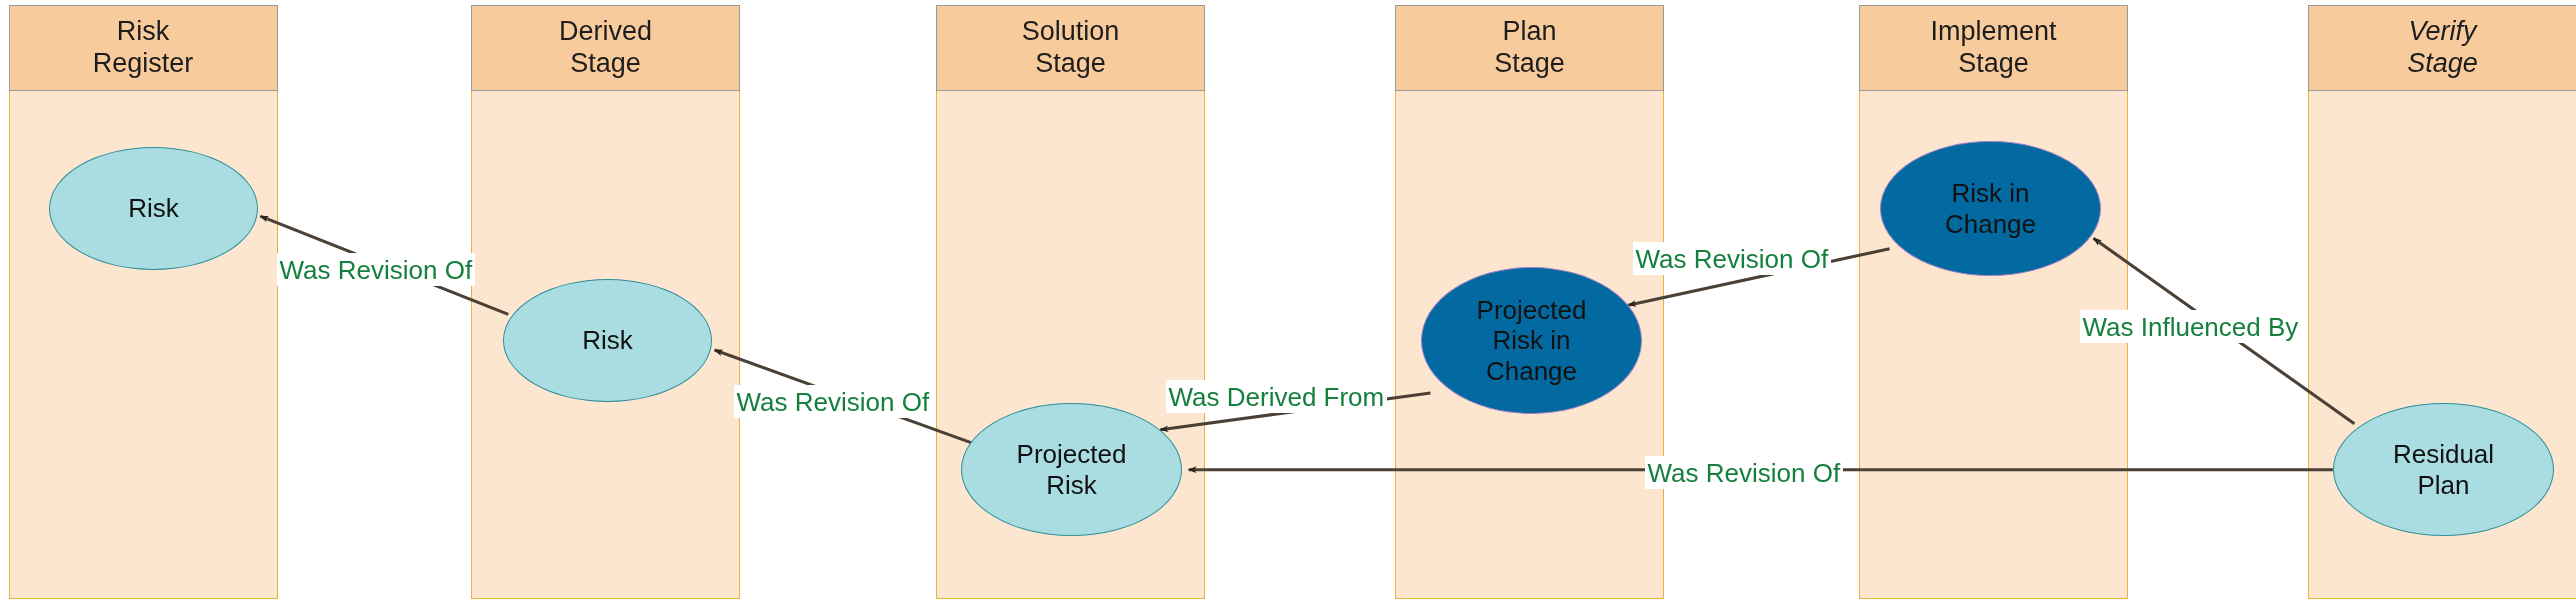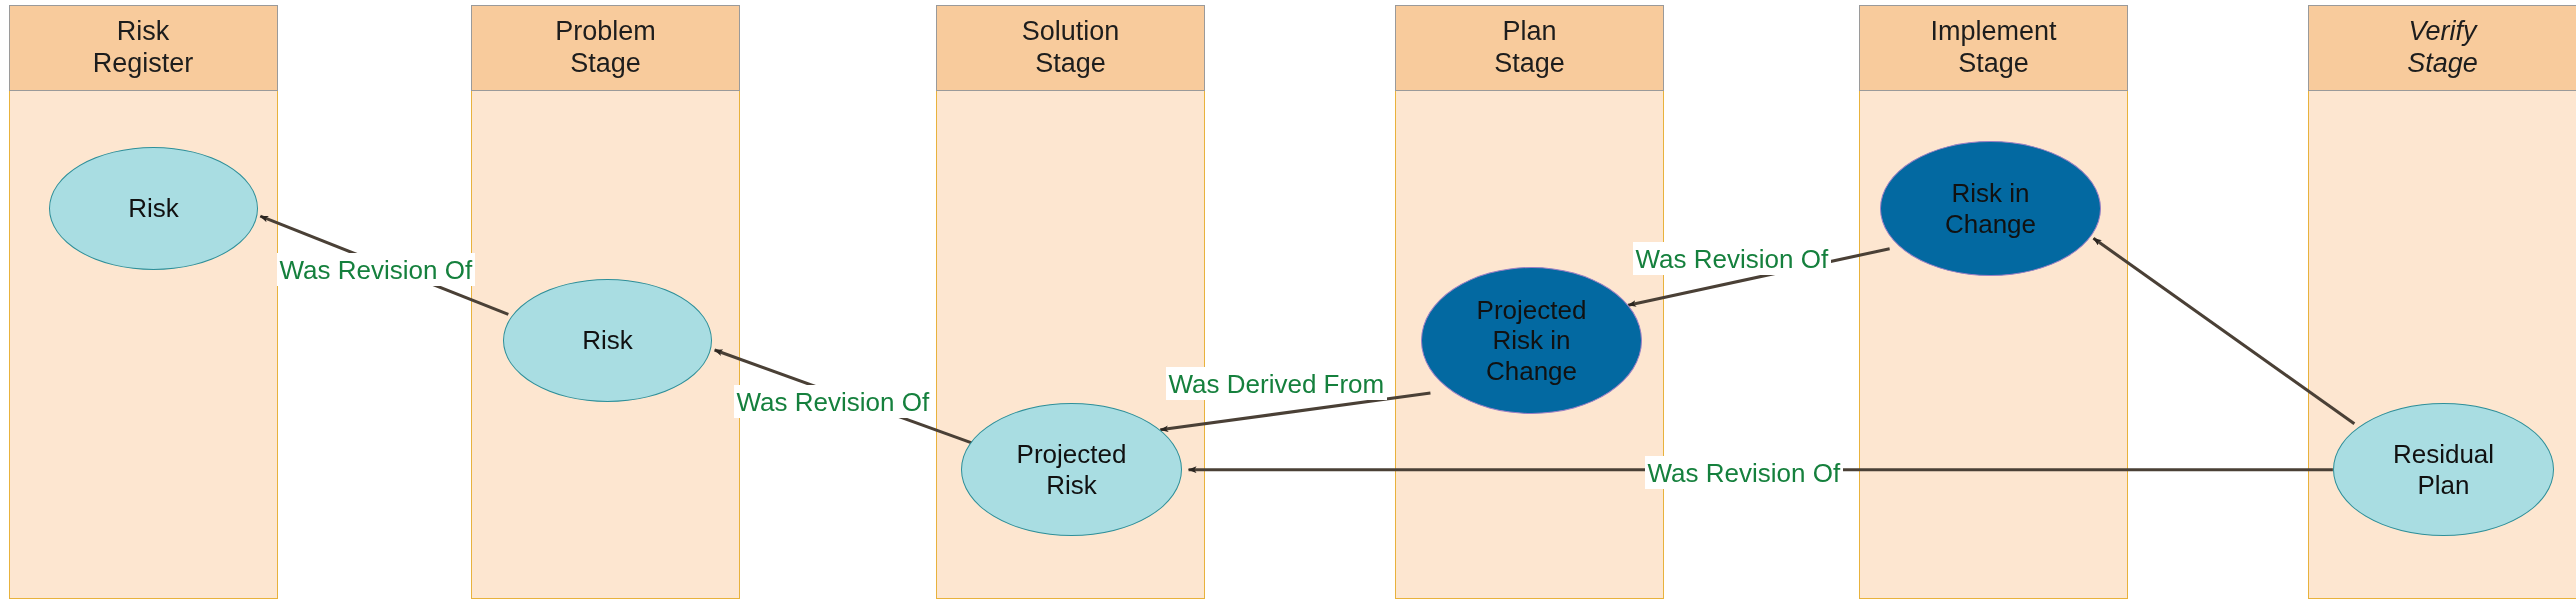--- a/index.html
+++ b/index.html
@@ -55,21 +55,21 @@
   <div class="lane" style="left:8.6px;top:4.9px;width:269px;height:594px;">
     <div class="lane-header">
       <span class="lane-title">Risk
 Register</span>
     </div>
     <div class="lane-body" style="height:508px;"></div>
   </div>
 
   <div class="lane" style="left:471px;top:4.9px;width:269px;height:594px;">
     <div class="lane-header">
-      <span class="lane-title">Problem
+      <span class="lane-title">Derived
 Stage</span>
     </div>
     <div class="lane-body" style="height:508px;"></div>
   </div>
 
   <div class="lane" style="left:936px;top:4.9px;width:269px;height:594px;">
     <div class="lane-header">
       <span class="lane-title">Solution
 Stage</span>
     </div>
@@ -140,18 +140,19 @@
 Change</span>
   </div>
 
   <div class="node teal" style="left:2333px;top:403px;width:221px;height:133px;">
     <span style="white-space:pre-line;">Residual
 Plan</span>
   </div>
 
   <div class="edge-label" style="left:277px;top:253px;">Was Revision Of</div>
   <div class="edge-label" style="left:734px;top:385px;">Was Revision Of</div>
-  <div class="edge-label" style="left:1166px;top:367px;">Was Derived From</div>
+  <div class="edge-label" style="left:1166px;top:380px;">Was Derived From</div>
   <div class="edge-label" style="left:1633px;top:242px;">Was Revision Of</div>
+  <div class="edge-label" style="left:2080px;top:310px;">Was Influenced By</div>
   <div class="edge-label" style="left:1645px;top:456px;">Was Revision Of</div>
 
 </div>
 
 
 </body></html>

